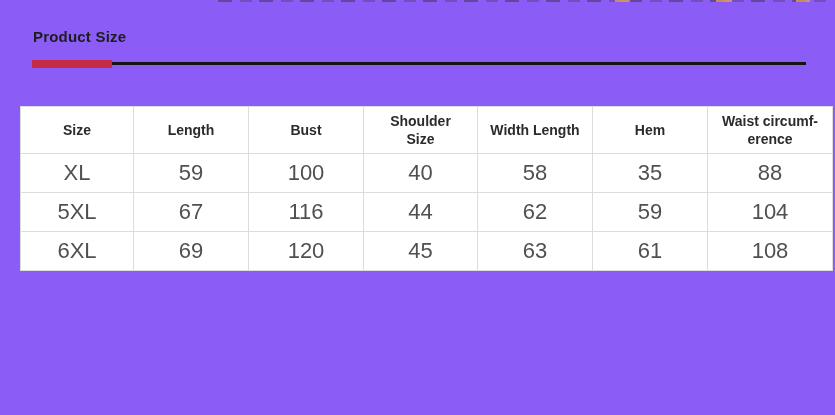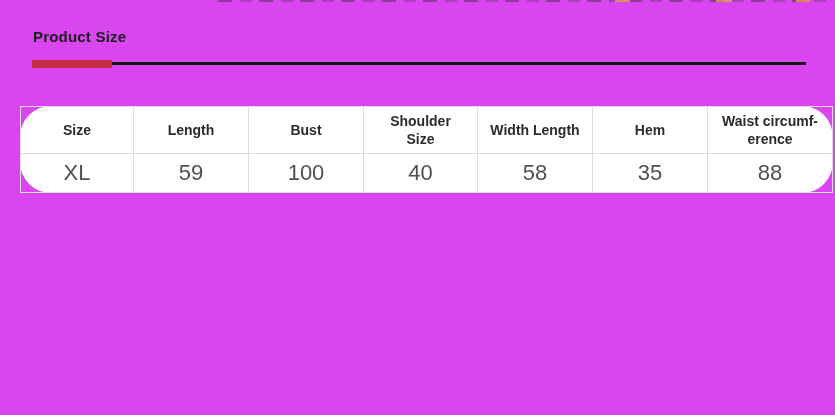--- a/index.html
+++ b/index.html
@@ -5,21 +5,21 @@
   html, body {
     margin: 0;
     padding: 0;
     background: #ffffff;
     font-family: "Liberation Sans", sans-serif;
   }
   .page {
     position: relative;
     width: 835px;
     height: 415px;
-    background: #d946ef;
+    background: #8b5cf6;
     overflow: hidden;
   }
 
   
   .top-remnant {
     position: absolute;
     top: 0;
     left: 218px;
     width: 615px;
     height: 2px;
@@ -79,21 +79,20 @@
   }
 
   table.size-table {
     position: absolute;
     left: 20px;
     top: 106px;
     width: 812px;
     border-collapse: collapse;
     table-layout: fixed;
     background: #ffffff;
-    border-radius: 31px;
   }
   .size-table th,
   .size-table td {
     border: 1px solid #dcdcdc;
     text-align: center;
     vertical-align: middle;
     padding: 2px 4px;
     overflow: hidden;
   }
   .size-table thead tr { height: 47px; }
@@ -154,16 +153,34 @@
     <tbody>
       <tr>
         <td>XL</td>
         <td>59</td>
         <td>100</td>
         <td>40</td>
         <td>58</td>
         <td>35</td>
         <td>88</td>
       </tr>
+      <tr>
+        <td>5XL</td>
+        <td>67</td>
+        <td>116</td>
+        <td>44</td>
+        <td>62</td>
+        <td>59</td>
+        <td>104</td>
+      </tr>
+      <tr>
+        <td>6XL</td>
+        <td>69</td>
+        <td>120</td>
+        <td>45</td>
+        <td>63</td>
+        <td>61</td>
+        <td>108</td>
+      </tr>
     </tbody>
   </table>
 
 </div>
 
 </body></html>

